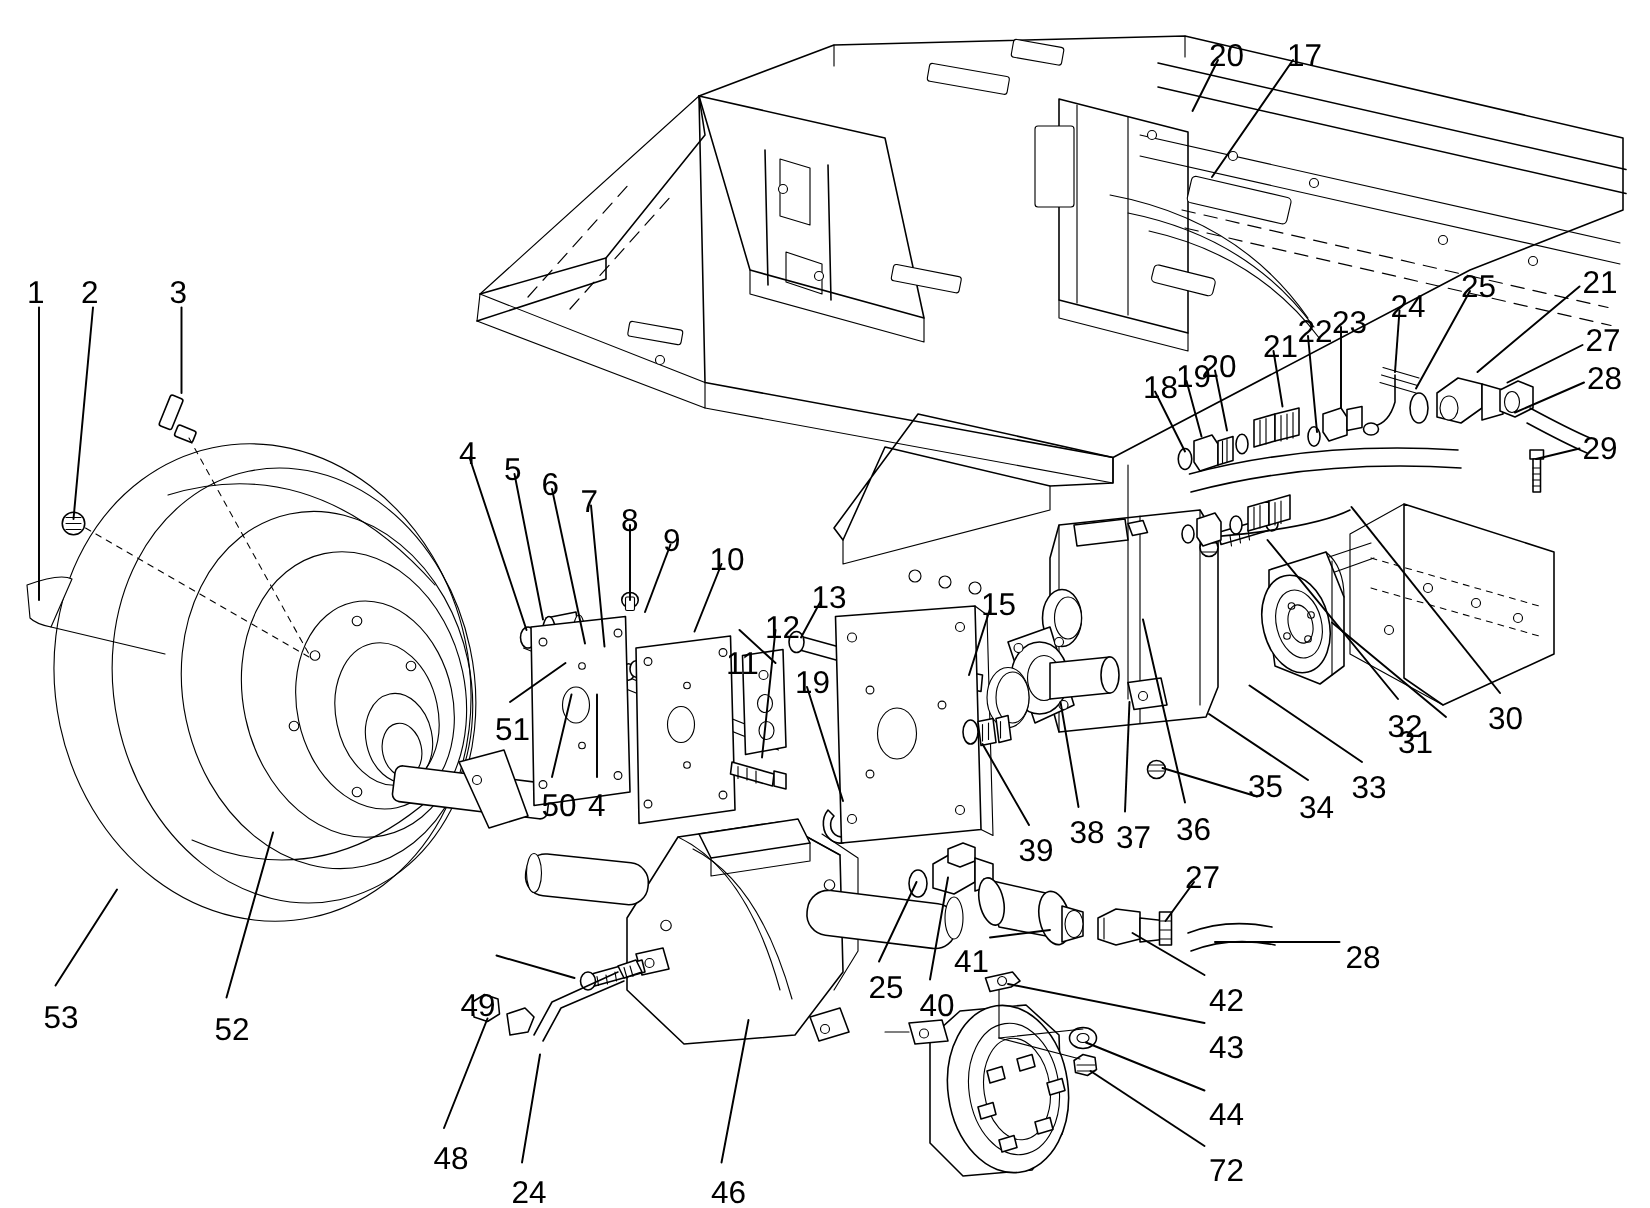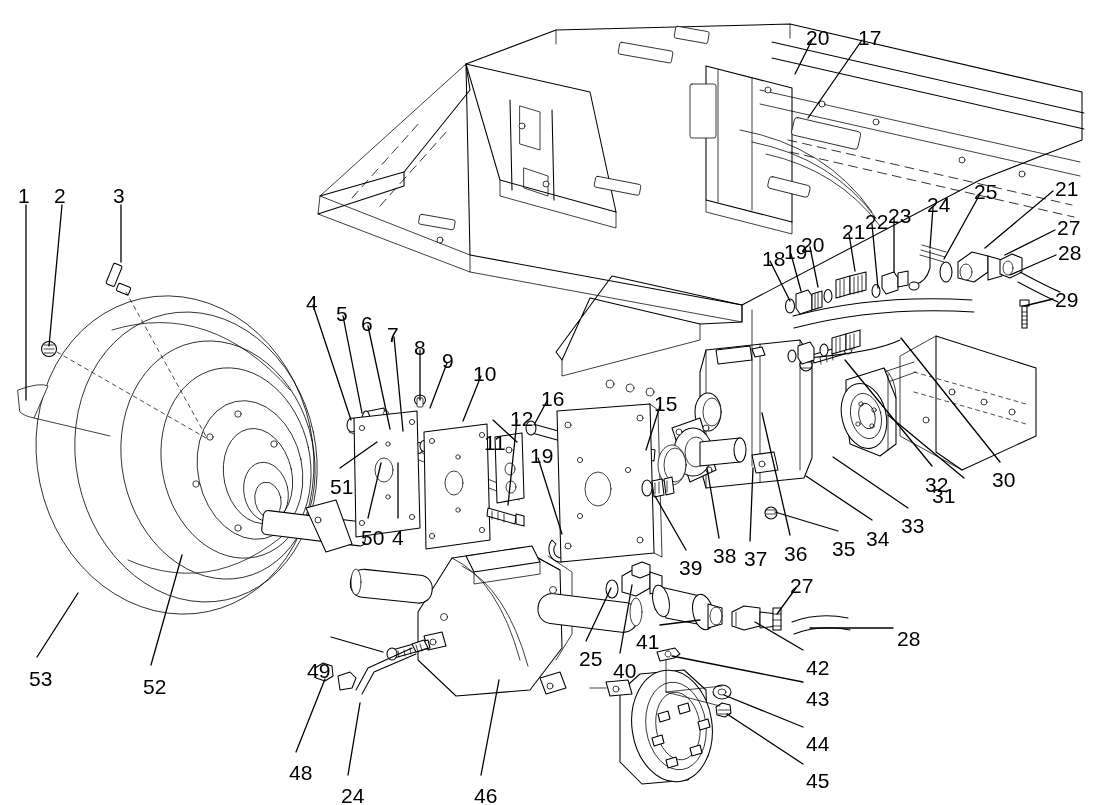--- a/index.html
+++ b/index.html
@@ -509,21 +509,21 @@
       <div class="callout" style="left: 113px; top: 185px;">3</div>
       <div class="callout" style="left: 306px; top: 292px;">4</div>
       <div class="callout" style="left: 336px; top: 303px;">5</div>
       <div class="callout" style="left: 361px; top: 313px;">6</div>
       <div class="callout" style="left: 387px; top: 324px;">7</div>
       <div class="callout" style="left: 414px; top: 337px;">8</div>
       <div class="callout" style="left: 442px; top: 350px;">9</div>
       <div class="callout" style="left: 473px; top: 363px;">10</div>
       <div class="callout" style="left: 484px; top: 408px; margin-top: 24px;">11</div>
       <div class="callout" style="left: 510px; top: 408px;">12</div>
-      <div class="callout" style="left: 541px; top: 388px;">16</div>
+      <div class="callout" style="left: 541px; top: 388px;">13</div>
       <div class="callout" style="left: 530px; top: 445px;">19</div>
       <div class="callout" style="left: 654px; top: 393px;">15</div>
       <div class="callout" style="left: 806px; top: 27px;">20</div>
       <div class="callout" style="left: 858px; top: 27px;">17</div>
       <div class="callout" style="left: 762px; top: 248px;">18</div>
       <div class="callout" style="left: 784px; top: 241px;">19</div>
       <div class="callout" style="left: 801px; top: 234px;">20</div>
       <div class="callout" style="left: 842px; top: 221px;">21</div>
       <div class="callout" style="left: 865px; top: 211px;">22</div>
       <div class="callout" style="left: 888px; top: 205px;">23</div>
@@ -531,34 +531,34 @@
       <div class="callout" style="left: 974px; top: 181px;">25</div>
       <div class="callout" style="left: 1055px; top: 178px;">21</div>
       <div class="callout" style="left: 1057px; top: 217px;">27</div>
       <div class="callout" style="left: 1058px; top: 242px;">28</div>
       <div class="callout" style="left: 1055px; top: 289px;">29</div>
       <div class="callout" style="left: 992px; top: 469px;">30</div>
       <div class="callout" style="left: 932px; top: 485px;">31</div>
       <div class="callout" style="left: 925px; top: 474px;">32</div>
       <div class="callout" style="left: 901px; top: 515px;">33</div>
       <div class="callout" style="left: 866px; top: 528px;">34</div>
-      <div class="callout" style="left: 832px; top: 538px;">35</div>
+      <div class="callout" style="left: 832px; top: 514px;">35</div>
       <div class="callout" style="left: 784px; top: 543px;">36</div>
       <div class="callout" style="left: 744px; top: 548px;">37</div>
       <div class="callout" style="left: 713px; top: 545px;">38</div>
       <div class="callout" style="left: 679px; top: 557px; text-align: right;">39</div>
       <div class="callout" style="left: 613px; top: 660px;">40</div>
       <div class="callout" style="left: 636px; top: 631px;">41</div>
       <div class="callout" style="left: 579px; top: 648px;">25</div>
       <div class="callout" style="left: 806px; top: 657px;">42</div>
       <div class="callout" style="left: 790px; top: 575px;">27</div>
       <div class="callout" style="left: 897px; top: 628px;">28</div>
       <div class="callout" style="left: 806px; top: 688px;">43</div>
       <div class="callout" style="left: 806px; top: 733px;">44</div>
-      <div class="callout" style="left: 806px; top: 770px;">45</div>
+      <div class="callout" style="left: 806px; top: 770px;">72</div>
       <div class="callout" style="left: 474px; top: 785px;">46</div>
       <div class="callout" style="left: 341px; top: 785px;">24</div>
       <div class="callout" style="left: 289px; top: 762px;">48</div>
       <div class="callout" style="left: 307px; top: 660px;">49</div>
       <div class="callout" style="left: 361px; top: 527px;">50</div>
       <div class="callout" style="left: 330px; top: 476px;">51</div>
       <div class="callout" style="left: 392px; top: 527px;">4</div>
       <div class="callout" style="left: 143px; top: 676px;">52</div>
       <div class="callout" style="left: 29px; top: 668px;">53</div>
     </div>

